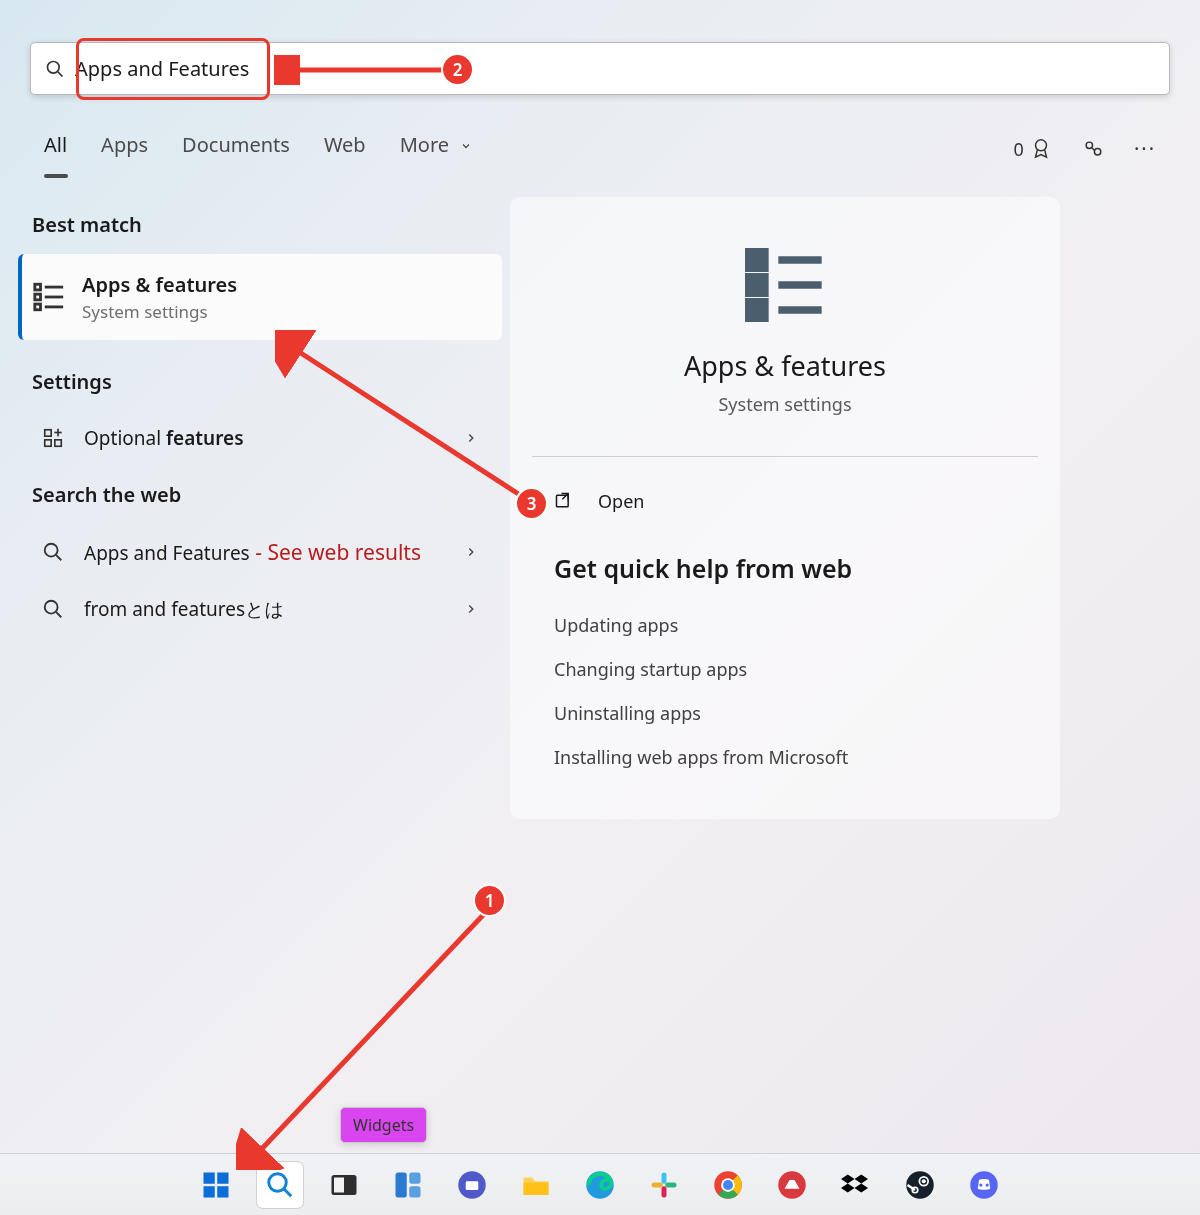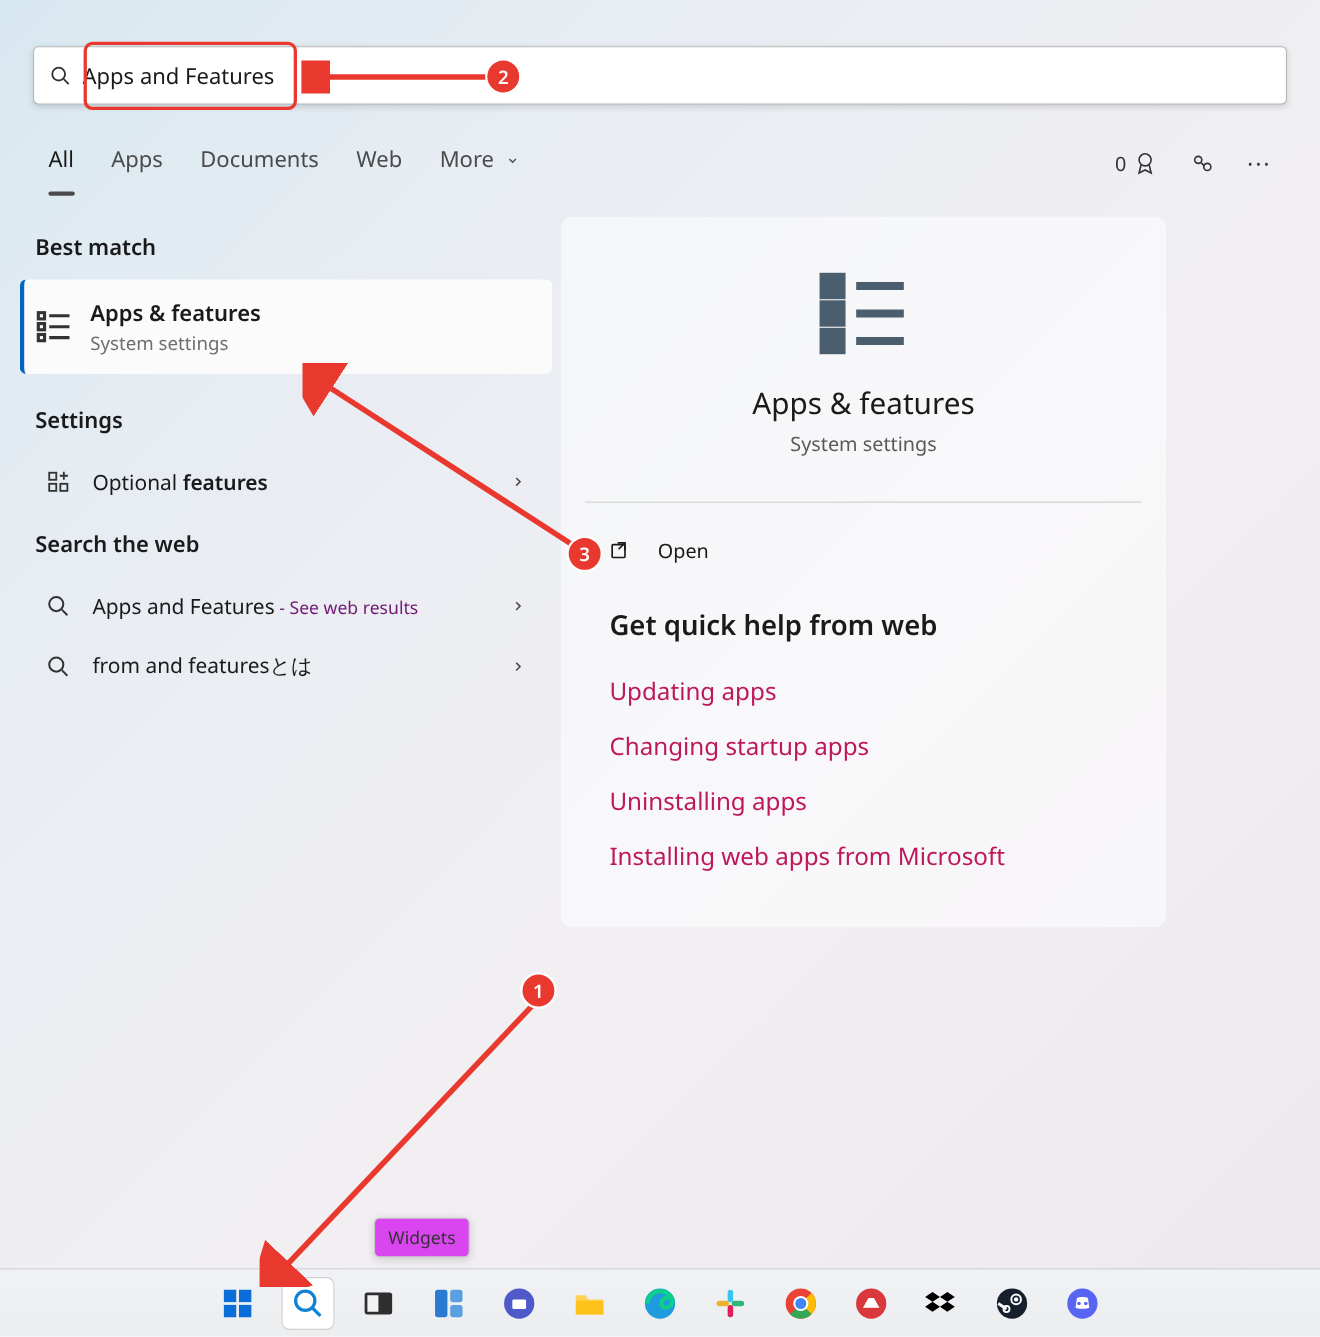--- a/index.html
+++ b/index.html
@@ -46,39 +46,39 @@
   .result-card .icn { width: 34px; height: 34px; margin-right: 16px; flex-shrink:0; }
   .result-card .title { font-size: 20px; font-weight: 600; color: #1a1a1a; }
   .result-card .sub { font-size: 17px; color: #6e6e6e; margin-top: 2px; }
   .list-item {
     display: flex; align-items: center; padding: 14px 10px;
     cursor: pointer; position: relative;
   }
   .list-item .icn { width: 22px; height: 22px; margin-right: 20px; flex-shrink:0; color:#4b4b4b;}
   .list-item .label { font-size: 19px; color: #1a1a1a; }
   .list-item .label .bold { font-weight: 600; }
-  .list-item .sub { font-size: 16px; color: #701a75; }
+  .list-item .sub { font-size: 21px; color: #b91c1c; }
   .list-item .chev { margin-left: auto; width: 14px; height: 14px; color:#4b4b4b;}
   .section-hdr.mt { margin-top: 16px; }
   .right-panel {
     position: absolute; top: 197px; left: 510px; width: 550px;
     background: rgba(255,255,255,0.5); border-radius: 10px;
     padding: 40px 28px; min-height: 600px;
   }
   .big-icon { width: 80px; height: 80px; margin: 8px auto 22px; display: block; }
   .rp-title { font-size: 27px; text-align: center; color: #1a1a1a; }
   .rp-sub { font-size: 18px; text-align: center; color: #5a5a5a; margin-top: 8px; }
   .rp-divider { border: none; border-top: 1px solid #d0d0d0; margin: 40px -6px 22px; }
   .rp-action {
     display: flex; align-items: center; gap: 24px; padding: 10px 16px;
     cursor: pointer; font-size: 18px; color: #1a1a1a; text-align: right;
   }
   .rp-action svg { width: 20px; height: 20px; }
   .rp-help-hdr { font-size: 25px; font-weight: 600; margin: 28px 0 18px 16px; color:#1a1a1a; }
-  .rp-help-link { font-size: 22px; color: #be185d; padding: 10px 16px; cursor: pointer; }
+  .rp-help-link { font-size: 18px; color: #404040; padding: 10px 16px; cursor: pointer; }
 
   
   .taskbar {
     position: absolute; bottom: 0; left: 0; right: 0; height: 62px;
     background: linear-gradient(#f0f2f5, #ecedef);
     border-top: 1px solid #cfd1d5;
     display: flex; align-items: center; justify-content: center; gap: 18px;
   }
   .tb-btn {
     width: 46px; height: 46px; border-radius: 6px;

